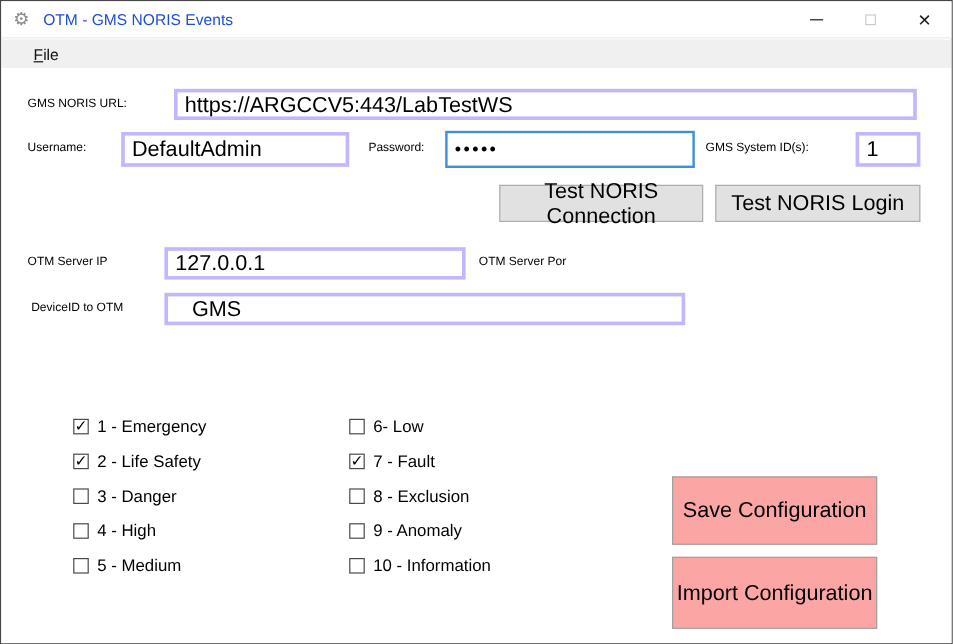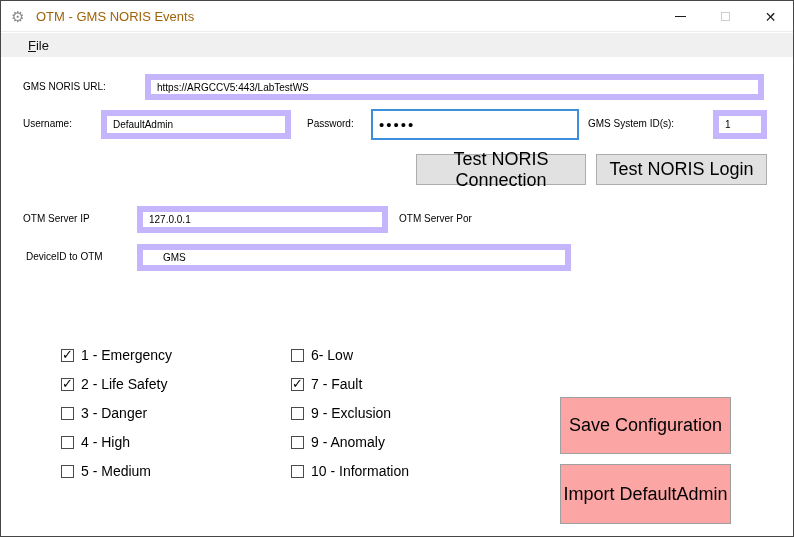--- a/index.html
+++ b/index.html
@@ -16,21 +16,21 @@
 
   
   .titlebar {
     position: absolute; left: 0; top: 0; right: 0; height: 31px;
     background: #ffffff;
     display: flex; align-items: center;
     padding-left: 10px;
     border-bottom: 1px solid #ececec;
   }
   .app-icon { font-size: 15px; color: #8b8b8b; width: 18px; line-height: 1; }
-  .window-title { font-size: 13px; color: #a16207; margin-left: 7px; }
+  .window-title { font-size: 13px; color: #1d4ed8; margin-left: 7px; }
   .win-buttons { position: absolute; right: 0; top: 0; height: 31px; display: flex; }
   .win-btn { width: 45px; height: 31px; display: flex; align-items: center; justify-content: center; cursor: default; }
   .min-glyph { display: block; width: 11px; height: 1px; background: #1b1b1b; }
   .max-glyph { display: block; width: 9px; height: 9px; border: 1px solid #cdcdcd; background: #fff; }
   .close-glyph { font-size: 14px; color: #1b1b1b; line-height: 1; }
 
   
   .menubar {
     position: absolute; left: 0; top: 32px; right: 0; height: 24px;
     background: #f0f0f0;
@@ -42,23 +42,23 @@
 
   
   .content { position: absolute; left: 0; top: 56px; right: 0; bottom: 0; background: #fff; }
 
   .lbl {
     position: absolute; font-size: 10px; color: #000;
     height: 16px; line-height: 16px; white-space: nowrap;
   }
   .tb {
     position: absolute;
-    border: 6px solid #c4b5fd; background: #fff;
+    border: 3px solid #c4b5fd; background: #fff;
     font-family: "Liberation Sans", sans-serif;
-    font-size: 10px; color: #000;
+    font-size: 18px; color: #000;
     padding: 0 6px; outline: none;
   }
   .tb.focused { border: 2px solid #3d8edb; }
   .tb.pwd { letter-spacing: 2px; font-size: 15px; }
 
   .btn {
     position: absolute;
     background: #e1e1e1; border: 1px solid #adadad;
     font-family: "Liberation Sans", sans-serif;
     font-size: 18px; color: #000;
@@ -170,33 +170,33 @@
       <div class="cb-row">
         <span class="cb-box">
             <span class="cb-mark">✓</span>
           </span>
         <span class="cb-label">7 - Fault</span>
       </div>
       <div class="cb-row">
         <span class="cb-box">
             <span class="cb-mark"></span>
           </span>
-        <span class="cb-label">9 - Exclusion</span>
+        <span class="cb-label">8 - Exclusion</span>
       </div>
       <div class="cb-row">
         <span class="cb-box">
             <span class="cb-mark"></span>
           </span>
         <span class="cb-label">9 - Anomaly</span>
       </div>
       <div class="cb-row">
         <span class="cb-box">
             <span class="cb-mark"></span>
           </span>
         <span class="cb-label">10 - Information</span>
       </div>
     </div>
 
     <button class="btn big" style="left:559px; top:292px; width:171px; height:57px;">Save Configuration</button>
-    <button class="btn big" style="left:559px; top:359px; width:171px; height:60px;">Import DefaultAdmin</button>
+    <button class="btn big" style="left:559px; top:359px; width:171px; height:60px;">Import Configuration</button>
 
   </div>
 </div>
 
 </body></html>

